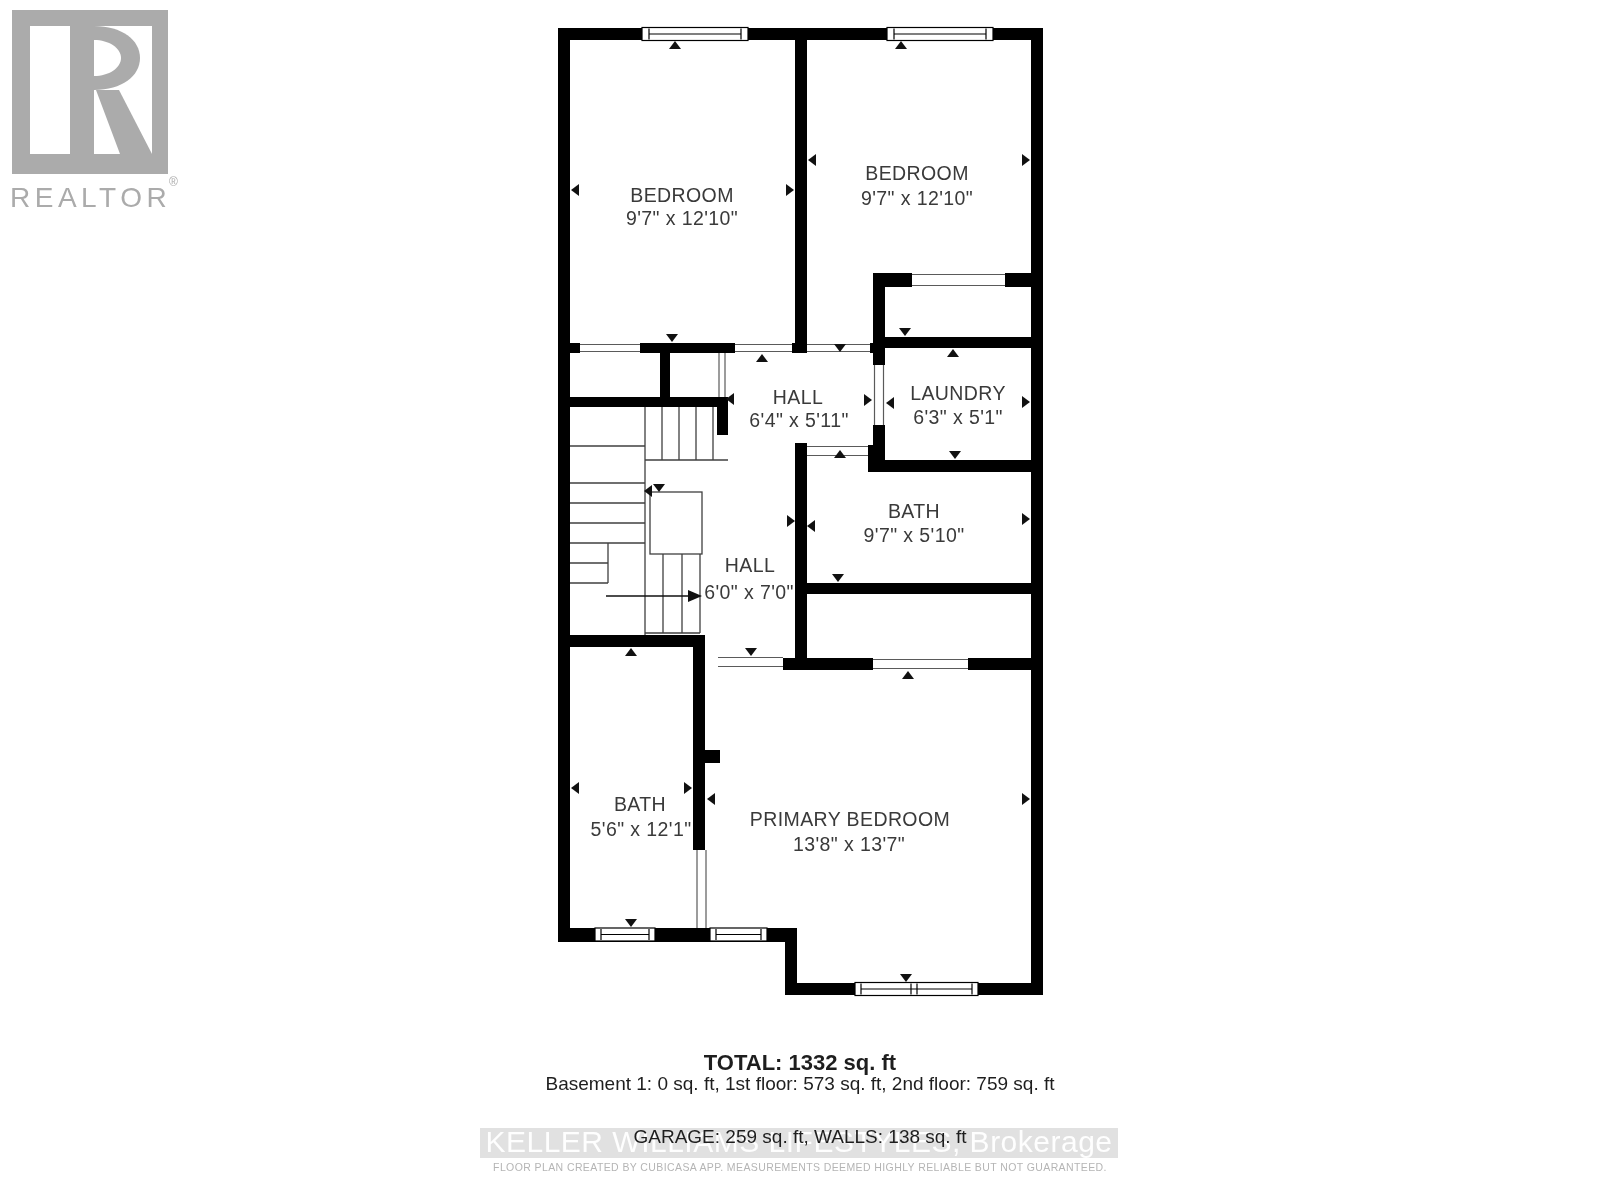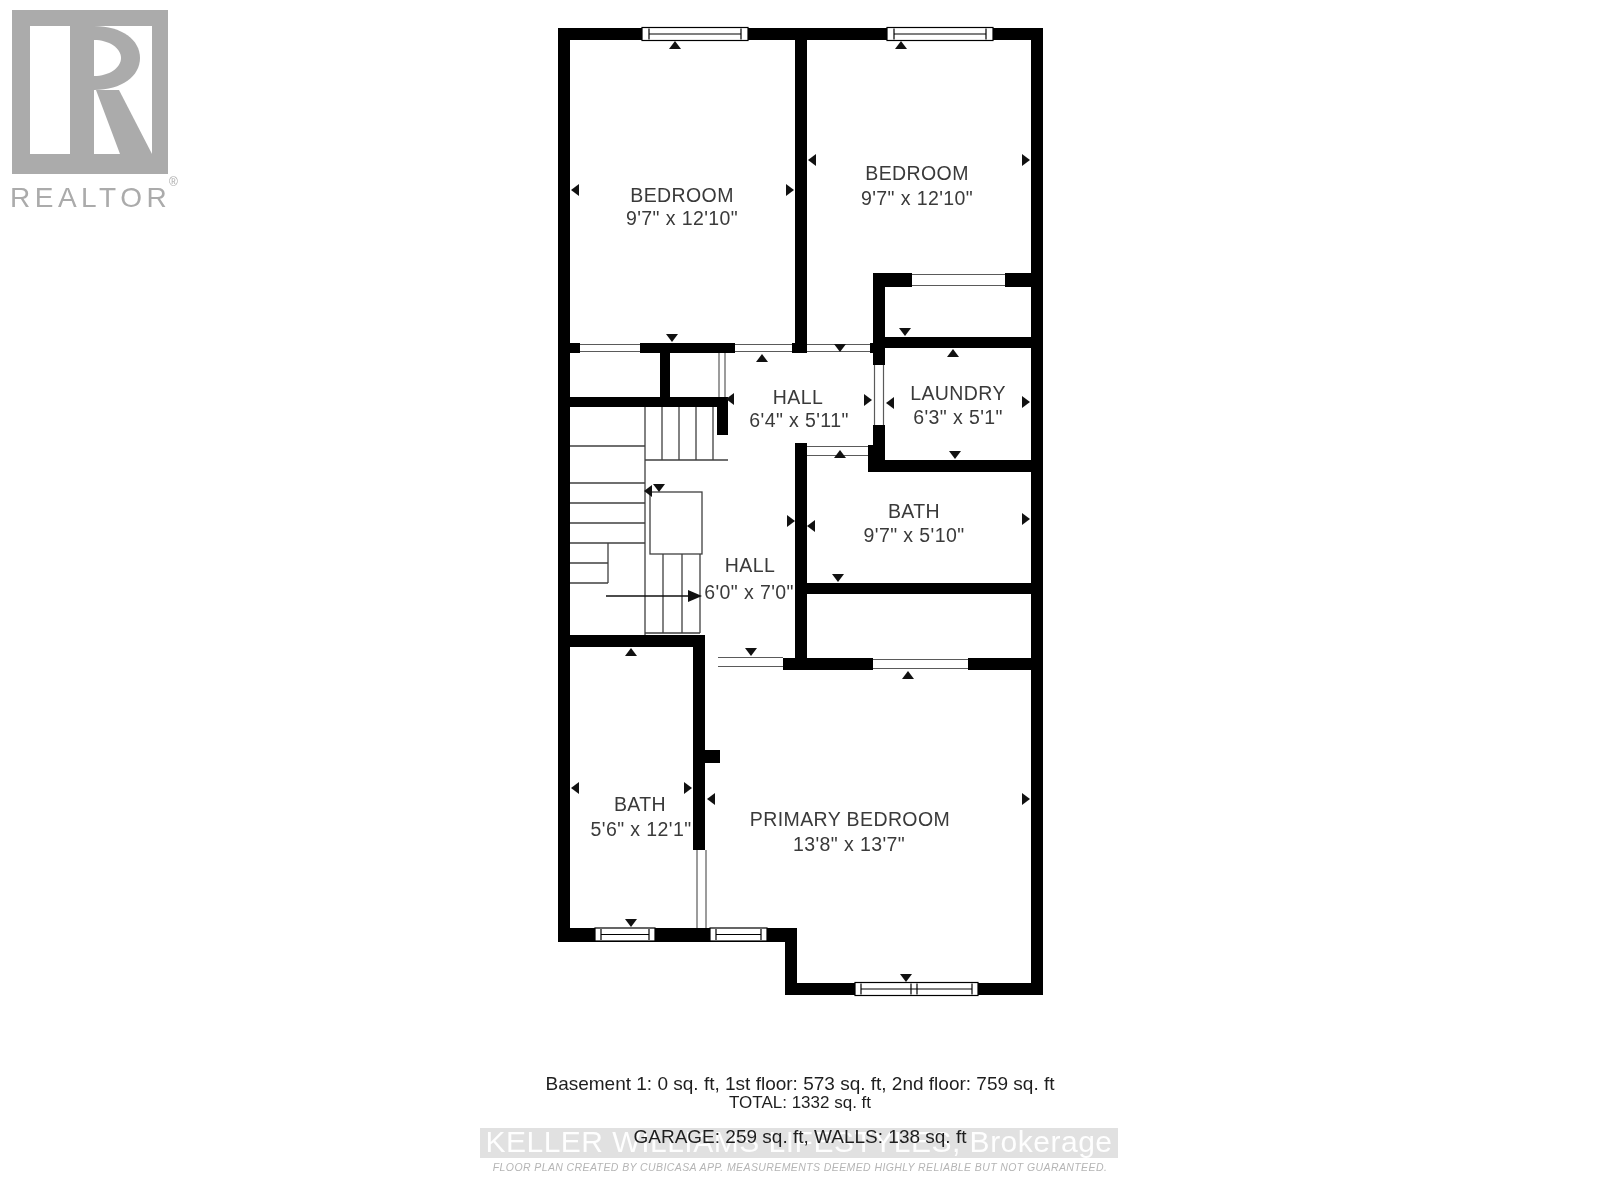--- a/index.html
+++ b/index.html
@@ -8,29 +8,29 @@
   .plan-svg{position:absolute;left:0;top:0;}
   svg text.room-name, svg text.room-dims{
     font-family:"Liberation Sans",sans-serif;
     font-size:19.5px;fill:#3a3a3a;letter-spacing:0.4px;
   }
   svg text.logo-word{font-family:"Liberation Sans",sans-serif;fill:#ababab;
     font-size:28px;letter-spacing:4.5px;}
   svg text.logo-reg{font-family:"Liberation Sans",sans-serif;fill:#ababab;font-size:12px;}
   .summary-line{position:absolute;left:0;width:1600px;text-align:center;color:#1e1e1e;
     font-size:19px;line-height:24px;white-space:pre;}
-  .summary-total{font-weight:normal;font-size:17px;margin-top:40px;}
+  .summary-total{font-weight:bold;font-size:22px;}
   .wm-bar{position:absolute;left:480px;top:1128px;width:638px;height:30px;
     background:#d9d9d9;opacity:.8;z-index:1;}
   .wm-text{position:absolute;left:480px;top:1126px;width:638px;height:32px;z-index:2;
     color:rgba(255,255,255,.95);font-size:30px;line-height:32px;text-align:center;
     font-weight:300;letter-spacing:.5px;white-space:nowrap;}
   .summary-layer{position:absolute;left:0;top:0;width:1600px;height:1200px;z-index:3;pointer-events:none;}
   .disclaimer{position:absolute;left:0;top:1161px;width:1600px;text-align:center;
-    color:#b5b5b5;font-size:10.5px;letter-spacing:.4px;font-style:italic;}
+    color:#b5b5b5;font-size:10.5px;letter-spacing:.4px;}
 </style>
 </head>
 <body>
 
 <div class="canvas">
 
   <svg class="plan-svg" width="1600" height="1200" viewBox="0 0 1600 1200">
 
     <g>
       <rect x="12" y="10" width="156" height="164" fill="#ababab"></rect>

